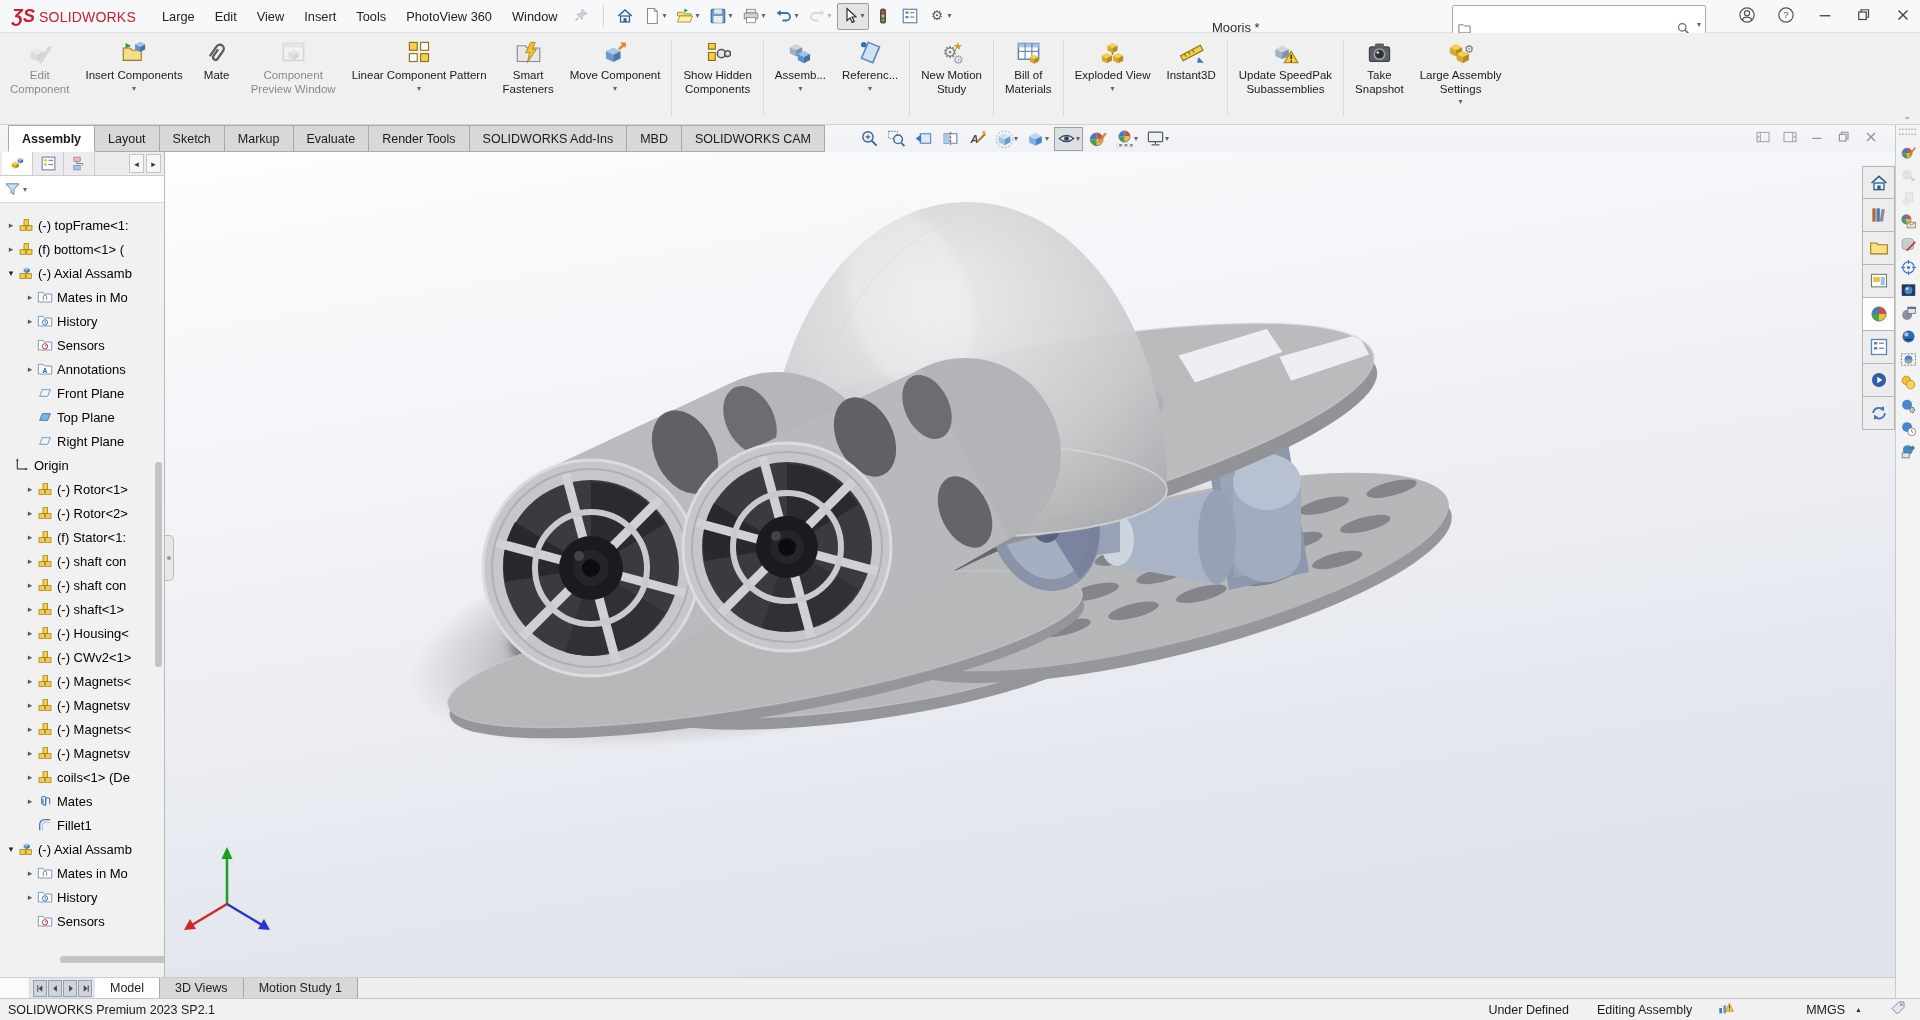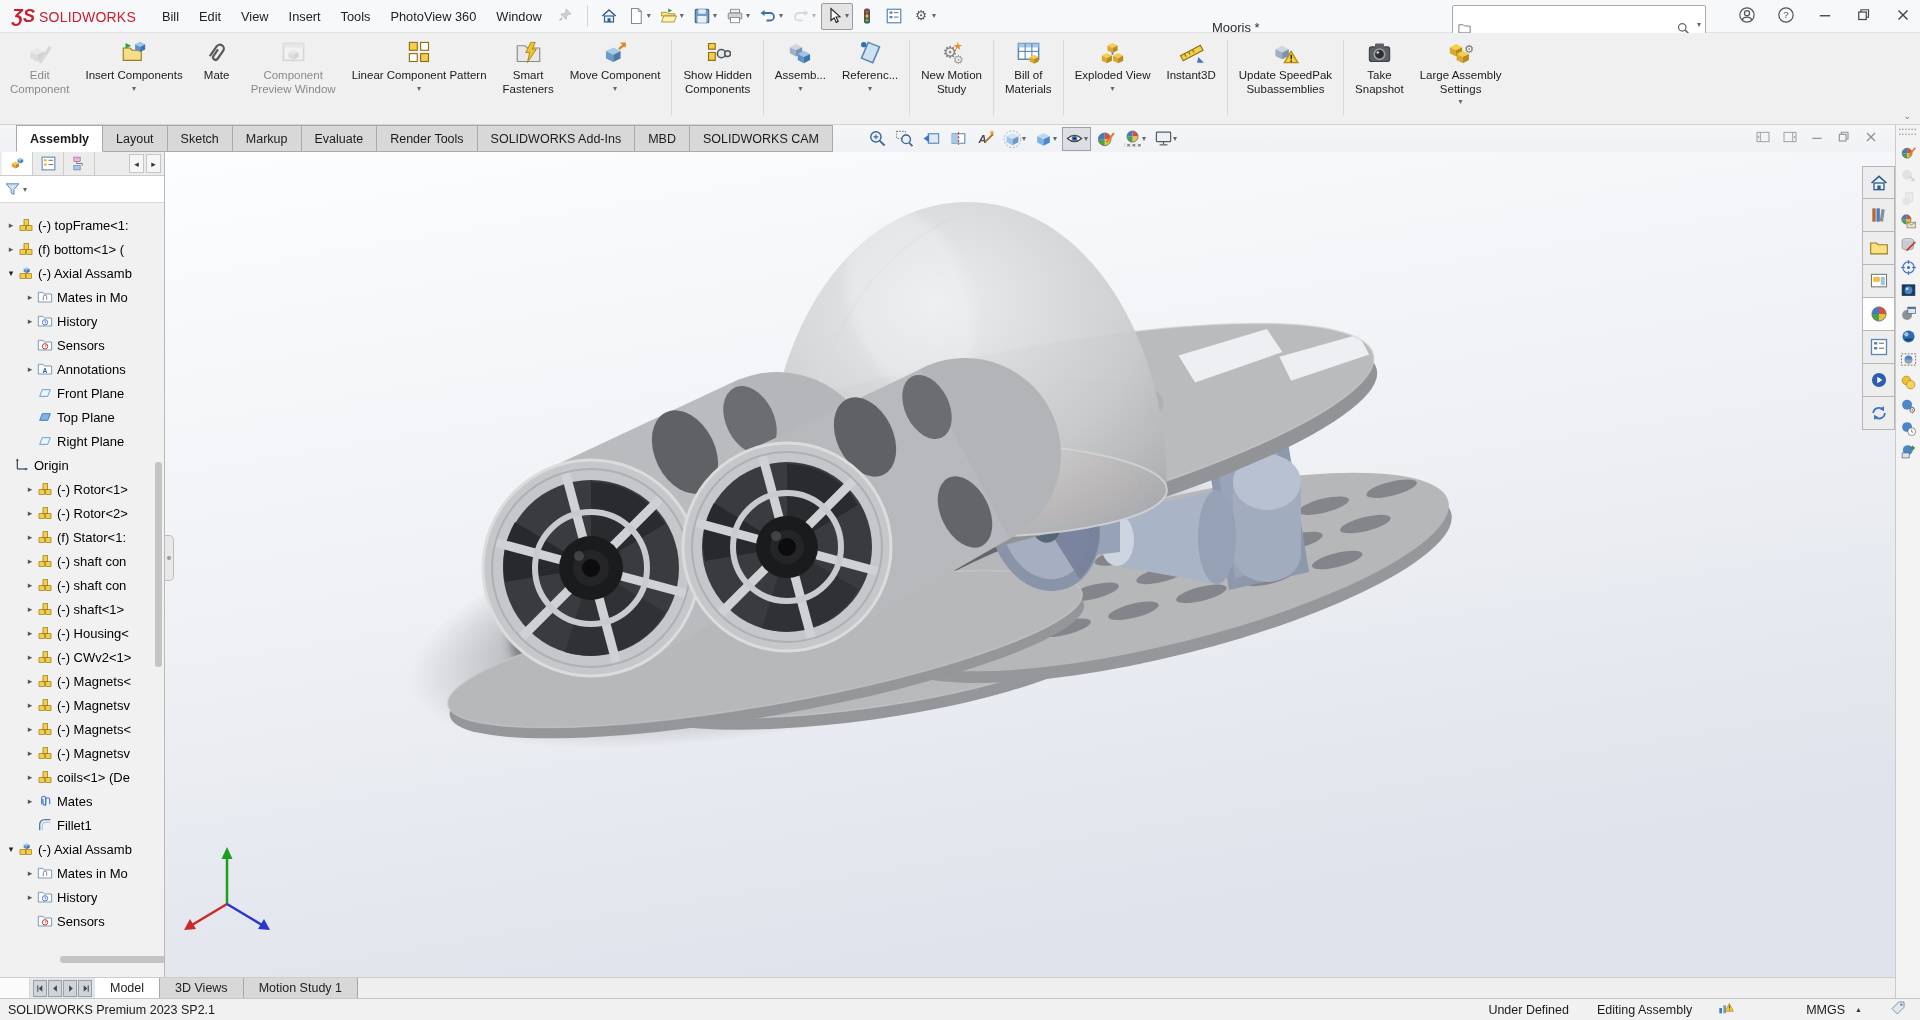--- a/index.html
+++ b/index.html
@@ -42,21 +42,21 @@
 .rlabel{font-size:11.5px;line-height:13.5px;text-align:center;color:#1b1b1b;white-space:pre-line;margin-top:3px}
 .rbtn.disabled{filter:grayscale(1);opacity:.5}
 .rcaret{margin-top:2px}
 .rsep{width:1px;align-self:stretch;background:#dadada;margin:2px 3px 8px}
 .rib-chev{position:absolute;right:9px;bottom:3px;font-size:9px;color:#777}
 
 
 .content{flex:none;display:flex;height:873px}
 .left-main{width:1895px;display:flex;flex-direction:column}
 .docband{height:27px;flex:none;display:flex;align-items:stretch;background:linear-gradient(#f5f6f8,#eff1f4)}
-.cmtabs{display:flex;padding-left:16px}
+.cmtabs{display:flex;padding-left:8px}
 .cmtab{padding:0 13px;font-size:12.5px;display:flex;align-items:center;background:#d8d8d8;border:1px solid #a9a9a9;border-left:none;color:#1b1b1b;white-space:nowrap}
 .cmtab:first-child{border-left:1px solid #a9a9a9}
 .cmtab.active{background:#fff;font-weight:bold;border-bottom-color:#fff}
 .headsup{display:flex;align-items:center;margin-left:32px;gap:2px}
 .hbtn{display:flex;align-items:center;height:24px;padding:0 2px;border:1px solid transparent}
 .hbtn .ic{width:19px;height:19px}
 .hbtn.active{background:#dcdfe3;border-color:#99a0a8}
 .docwin{margin-left:auto;display:flex;align-items:center;gap:11px;margin-right:16px}
 .docwin .ic{width:16px;height:16px;opacity:.7}
 
@@ -120,21 +120,21 @@
 
 <div class="app">
 
   <header class="titlebar">
     <div class="logo">
       <span class="logo-mark">ƷS</span>
         <span class="logo-solid">SOLID</span>
         <span class="logo-works">WORKS</span>
     </div>
     <nav class="menus" id="menus">
-        <span class="menu-item">Bill</span>
+        <span class="menu-item">Large</span>
         <span class="menu-item">Edit</span>
         <span class="menu-item">View</span>
         <span class="menu-item">Insert</span>
         <span class="menu-item">Tools</span>
         <span class="menu-item">PhotoView 360</span>
         <span class="menu-item">Window</span>
       </nav>
     <span class="pinbtn"><span class="ic" id="pin-ic"><svg viewBox="0 0 24 24" xmlns="http://www.w3.org/2000/svg">
             <path d="M13,3 l8,8 -4.5,1 -2.5,2.5 -1,5.5 -8.5,-8.5 5.5,-1 2.5,-2.5 Z" fill="#bcc0c5" stroke="#8b9096"></path>
             <line x1="6.5" y1="17.5" x2="2.5" y2="21.5" stroke="#8b9096" stroke-width="2"></line>

